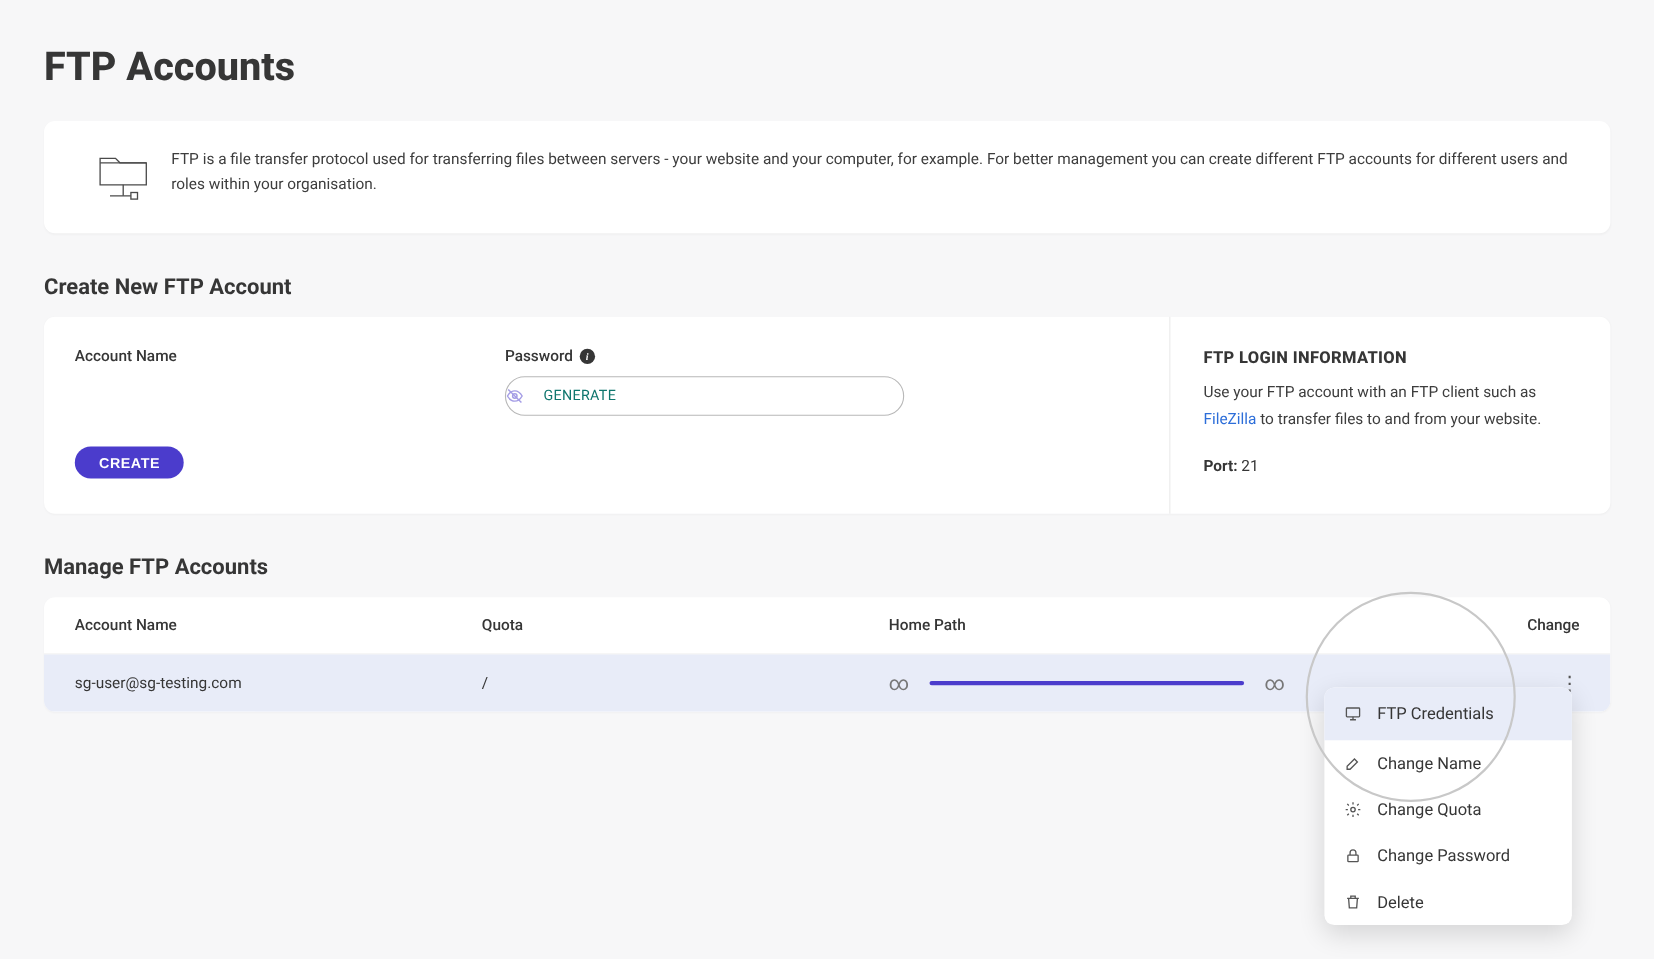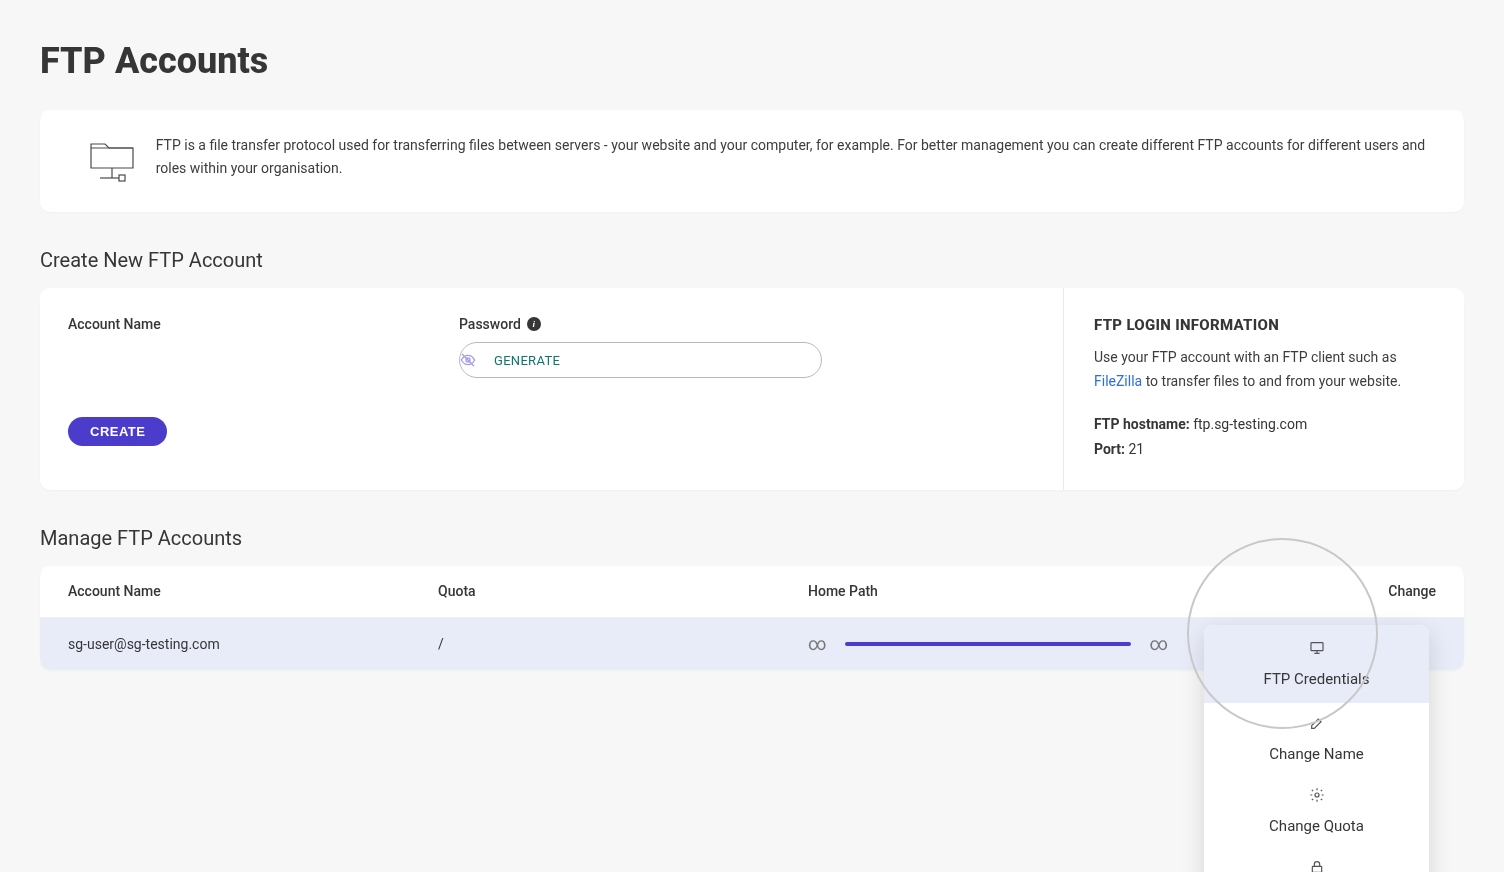--- a/index.html
+++ b/index.html
@@ -37,21 +37,21 @@
     }
     .intro-icon svg { width: 54px; height: 54px; }
     .intro-text {
       font-size: 14px;
       line-height: 1.65;
       color: #3d3d3d;
     }
     
     h2 {
       font-size: 20px;
-      font-weight: 400;
+      font-weight: 700;
       color: #363636;
       margin-top: 36px;
       margin-bottom: 16px;
     }
     
     .create-card {
       display: flex;
     }
     .create-left {
       flex: 1;
@@ -226,21 +226,20 @@
       z-index: 40;
     }
     .dropdown-item {
       display: flex;
       align-items: center;
       gap: 14px;
       padding: 12px 18px;
       font-size: 15px;
       color: #363636;
       cursor: pointer;
-      flex-direction: column;
     }
     .dropdown-item:first-child {
       background: #e8ecf8;
       border-radius: 9px 9px 0 0;
       padding-top: 15px;
       padding-bottom: 15px;
     }
     .dropdown-item svg, .dropdown-item .glyph { width: 16px; height: 16px; color: #555; flex-shrink: 0; }
     .highlight-circle {
       position: absolute;
@@ -298,21 +297,20 @@
     <div class="create-btn-row">
       <button class="create-btn">CREATE</button>
     </div>
   </div>
   <div class="create-right">
     <div class="login-info-title">FTP LOGIN INFORMATION</div>
     <div class="login-info-text">
       <span>Use your FTP account with an FTP client such as </span><a href="#">FileZilla</a><span> to transfer files to and from your website.</span>
     </div>
     <div class="login-info-meta">
-      <div><b>FTP hostname:</b> <span>ftp.sg-testing.com</span></div>
       <div><b>Port:</b> <span>21</span></div>
     </div>
   </div>
 </div>
 
 <h2>Manage FTP Accounts</h2>
 
 <div class="table-card">
   <div class="table-header">
     <div>Account Name</div>

